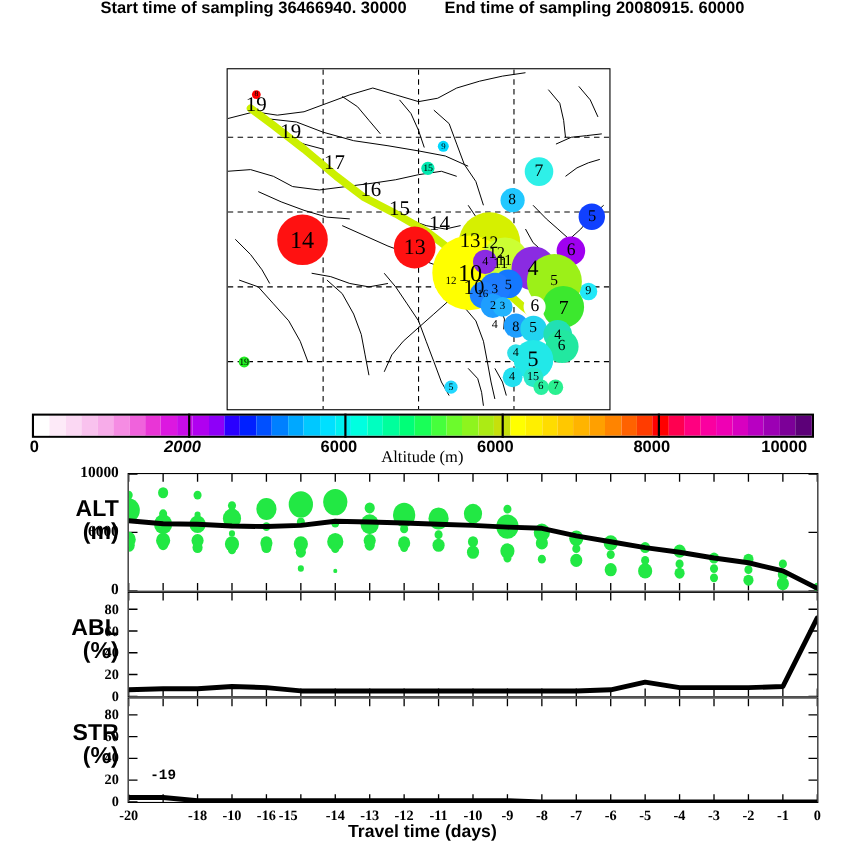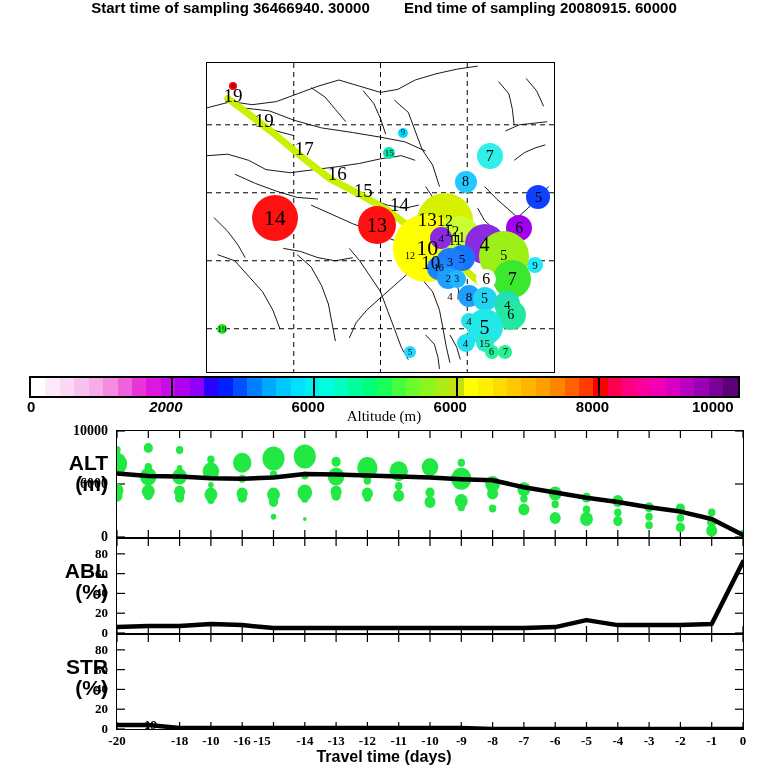--- a/index.html
+++ b/index.html
@@ -522,21 +522,21 @@
       <line x1="0" y1="34.631578947368425" x2="8" y2="34.631578947368425" stroke="#000" stroke-width="1.2"></line>
       <line x1="626" y1="34.631578947368425" x2="618" y2="34.631578947368425" stroke="#000" stroke-width="1.2"></line>
       <line x1="0" y1="14.842105263157904" x2="8" y2="14.842105263157904" stroke="#000" stroke-width="1.2"></line>
       <line x1="626" y1="14.842105263157904" x2="618" y2="14.842105263157904" stroke="#000" stroke-width="1.2"></line>
       <path d="M0.0,90.0 L31.3,90.0 L62.6,93.0 L93.9,93.0 L125.2,93.0 L156.5,93.0 L187.8,93.0 L219.1,93.0 L250.4,93.0 L281.7,93.0 L313.0,93.0 L344.3,93.0 L375.6,94.0 L406.9,94.0 L438.2,94.0 L469.5,94.0 L500.8,94.0 L532.1,94.0 L563.4,94.0 L594.7,94.0 L626.0,94.0" fill="none" stroke="#000" stroke-width="4.5" stroke-linejoin="round" stroke-linecap="round"></path>
     </svg>
 </div>
 
 <div id="xticks">
     <div class="xtick" style="left: 101px; top: 733px; width: 32px;">-20</div>
-    <div class="xtick" style="left: 132.3px; top: 717px; width: 32px;">-19</div>
+    <div class="xtick" style="left: 132.3px; top: 697px; width: 32px; font-family: Liberation Mono, monospace;">-19</div>
     <div class="xtick" style="left: 163.6px; top: 733px; width: 32px;">-18</div>
     <div class="xtick" style="left: 194.9px; top: 733px; width: 32px;">-10</div>
     <div class="xtick" style="left: 226.2px; top: 733px; width: 32px;">-16</div>
     <div class="xtick" style="left: 246px; top: 733px; width: 32px;">-15</div>
     <div class="xtick" style="left: 288.8px; top: 733px; width: 32px;">-14</div>
     <div class="xtick" style="left: 320.1px; top: 733px; width: 32px;">-13</div>
     <div class="xtick" style="left: 351.4px; top: 733px; width: 32px;">-12</div>
     <div class="xtick" style="left: 382.7px; top: 733px; width: 32px;">-11</div>
     <div class="xtick" style="left: 414px; top: 733px; width: 32px;">-10</div>
     <div class="xtick" style="left: 445.3px; top: 733px; width: 32px;">-9</div>

